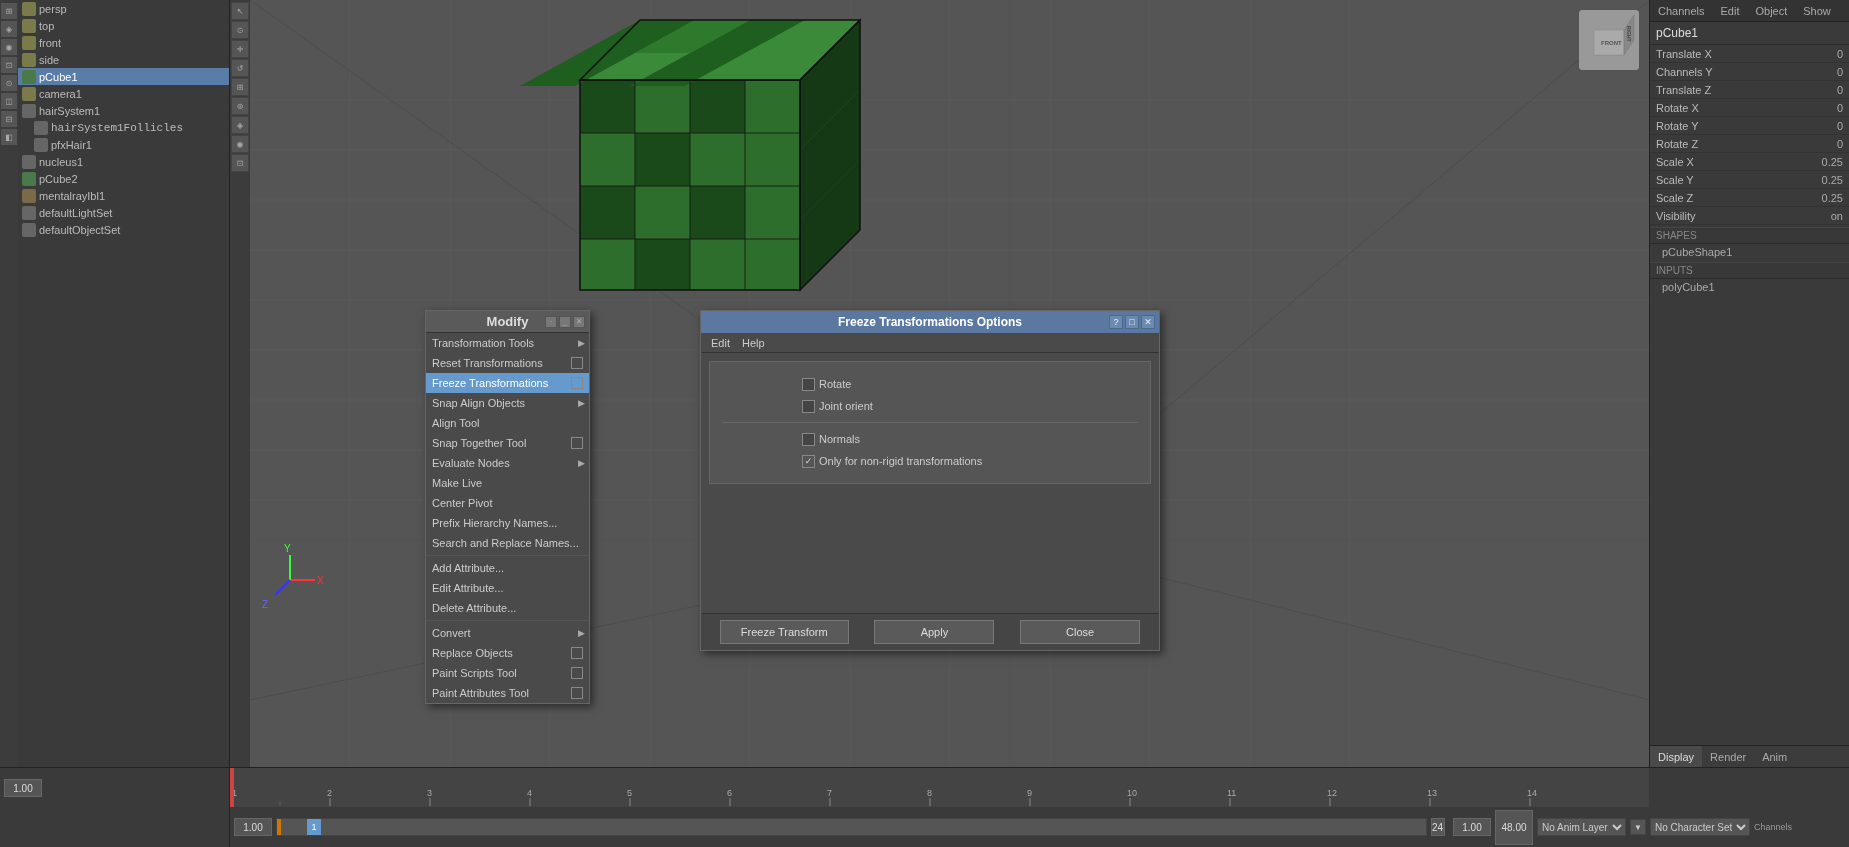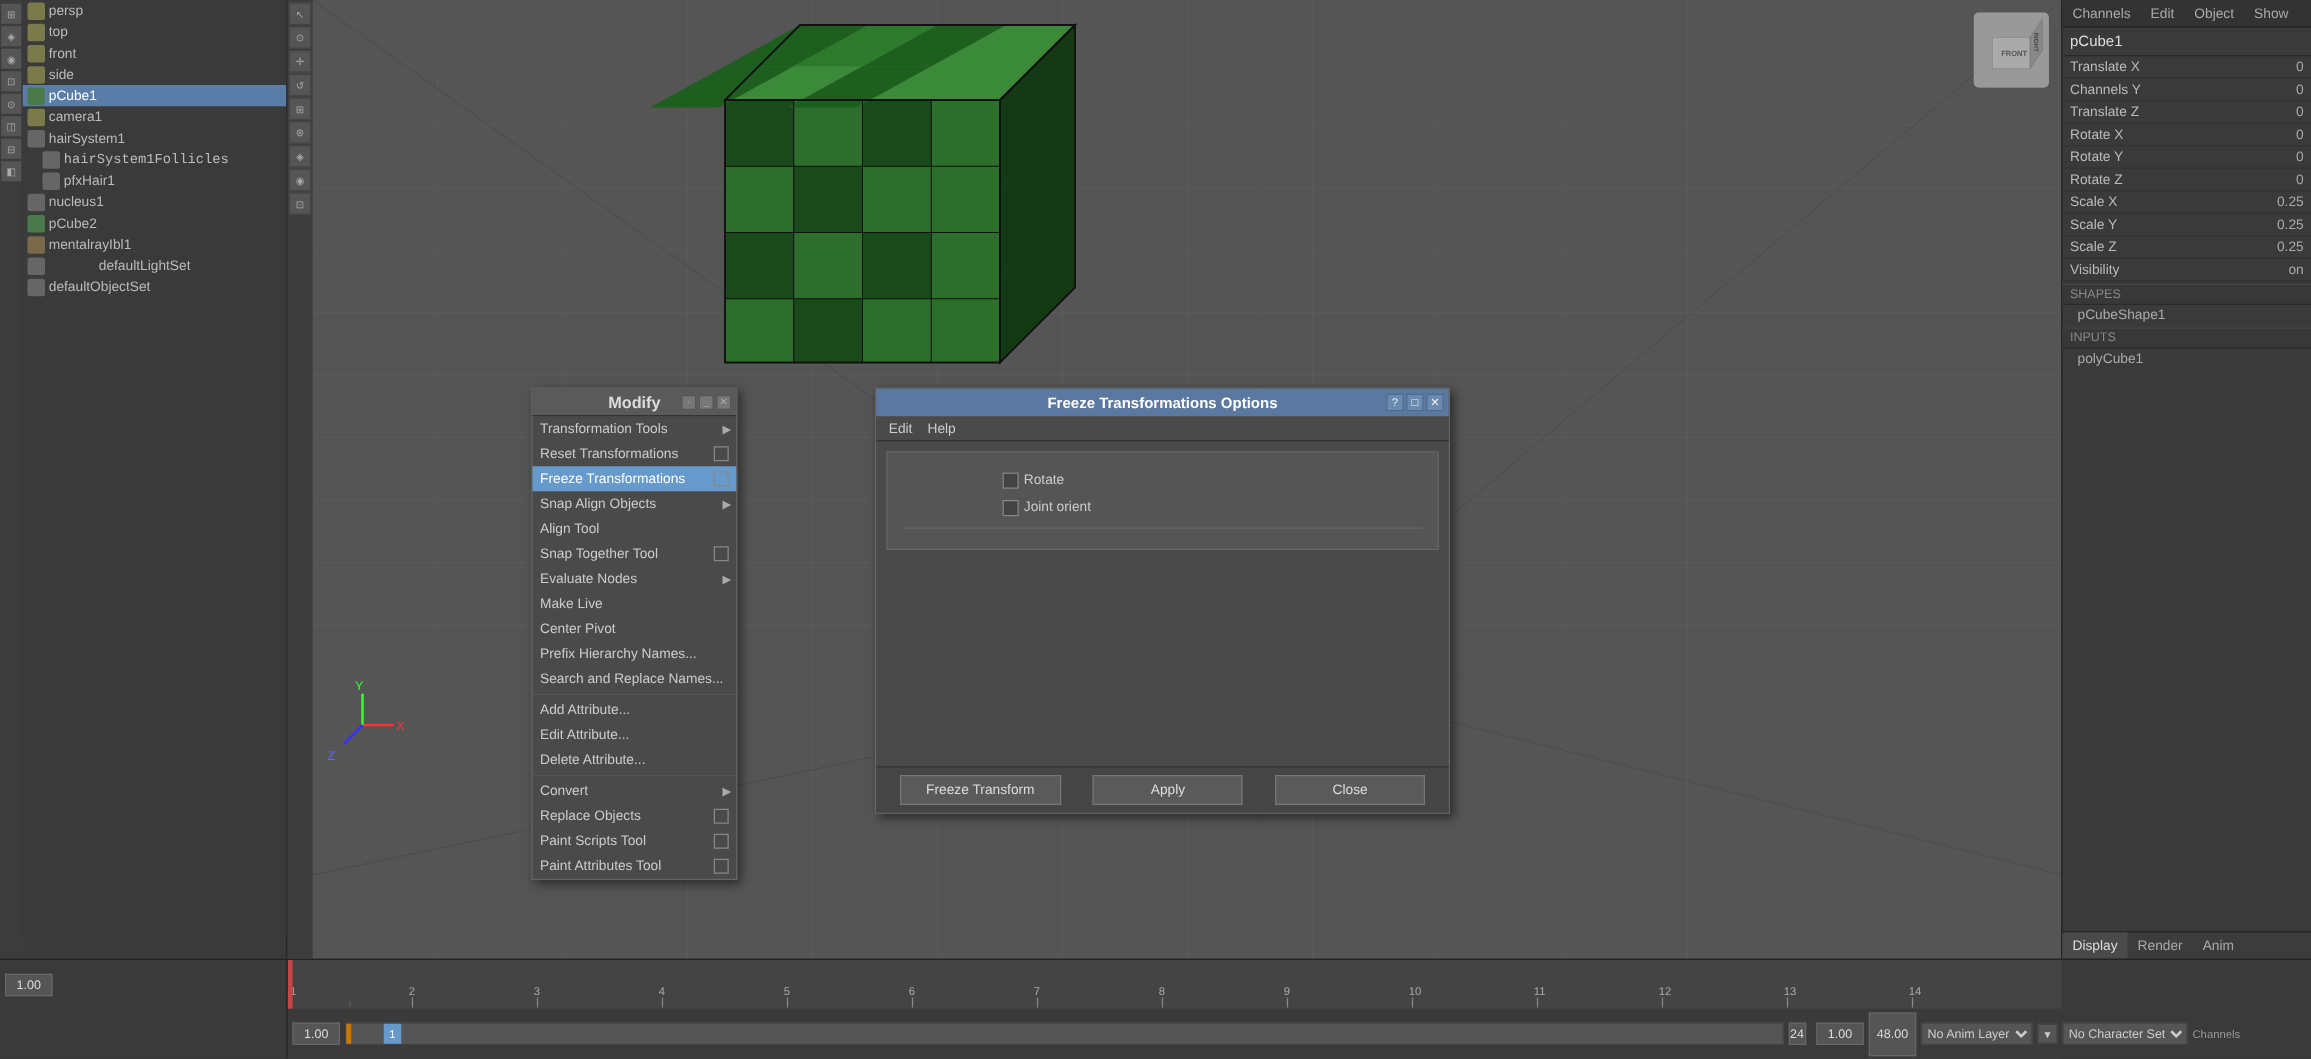--- a/index.html
+++ b/index.html
@@ -530,21 +530,21 @@
         <span>nucleus1</span>
       </div>
       <div class="outliner-item" style="padding-left: 4px;">
         <span class="item-icon mesh" style="font-size: 9px; background: rgb(74, 122, 74);"></span>
         <span>pCube2</span>
       </div>
       <div class="outliner-item" style="padding-left: 4px;">
         <span class="item-icon light" style="font-size: 9px; background: rgb(122, 106, 74);"></span>
         <span>mentalrayIbl1</span>
       </div>
-      <div class="outliner-item" style="padding-left: 4px; gap: 40px;">
+      <div class="outliner-item" style="padding-left: 4px;">
         <span class="item-icon set" style="font-size: 9px; background: rgb(102, 102, 102);"></span>
         <span>defaultLightSet</span>
       </div>
       <div class="outliner-item" style="padding-left: 4px;">
         <span class="item-icon set" style="font-size: 9px; background: rgb(102, 102, 102);"></span>
         <span>defaultObjectSet</span>
       </div>
     </div>
 </div>
 
@@ -916,20 +916,34 @@
         </div>
       </div>
       <div class="freeze-row">
         <div class="freeze-label-col"></div>
         <div class="freeze-checkbox-col">
           <div class="cb"></div>
           <span>Joint orient</span>
         </div>
       </div>
       <div class="freeze-separator"></div>
+      <div class="freeze-row">
+        <div class="freeze-label-col"></div>
+        <div class="freeze-checkbox-col">
+          <div class="cb"></div>
+          <span>Normals</span>
+        </div>
+      </div>
+      <div class="freeze-row">
+        <div class="freeze-label-col"></div>
+        <div class="freeze-checkbox-col">
+          <div class="cb checked"></div>
+          <span>Only for non-rigid transformations</span>
+        </div>
+      </div>
     </div>
   </div>
   <div class="dialog-footer">
     <button class="dialog-btn">Freeze Transform</button>
     <button class="dialog-btn">Apply</button>
     <button class="dialog-btn">Close</button>
   </div>
 </div>
 
 </body></html>

